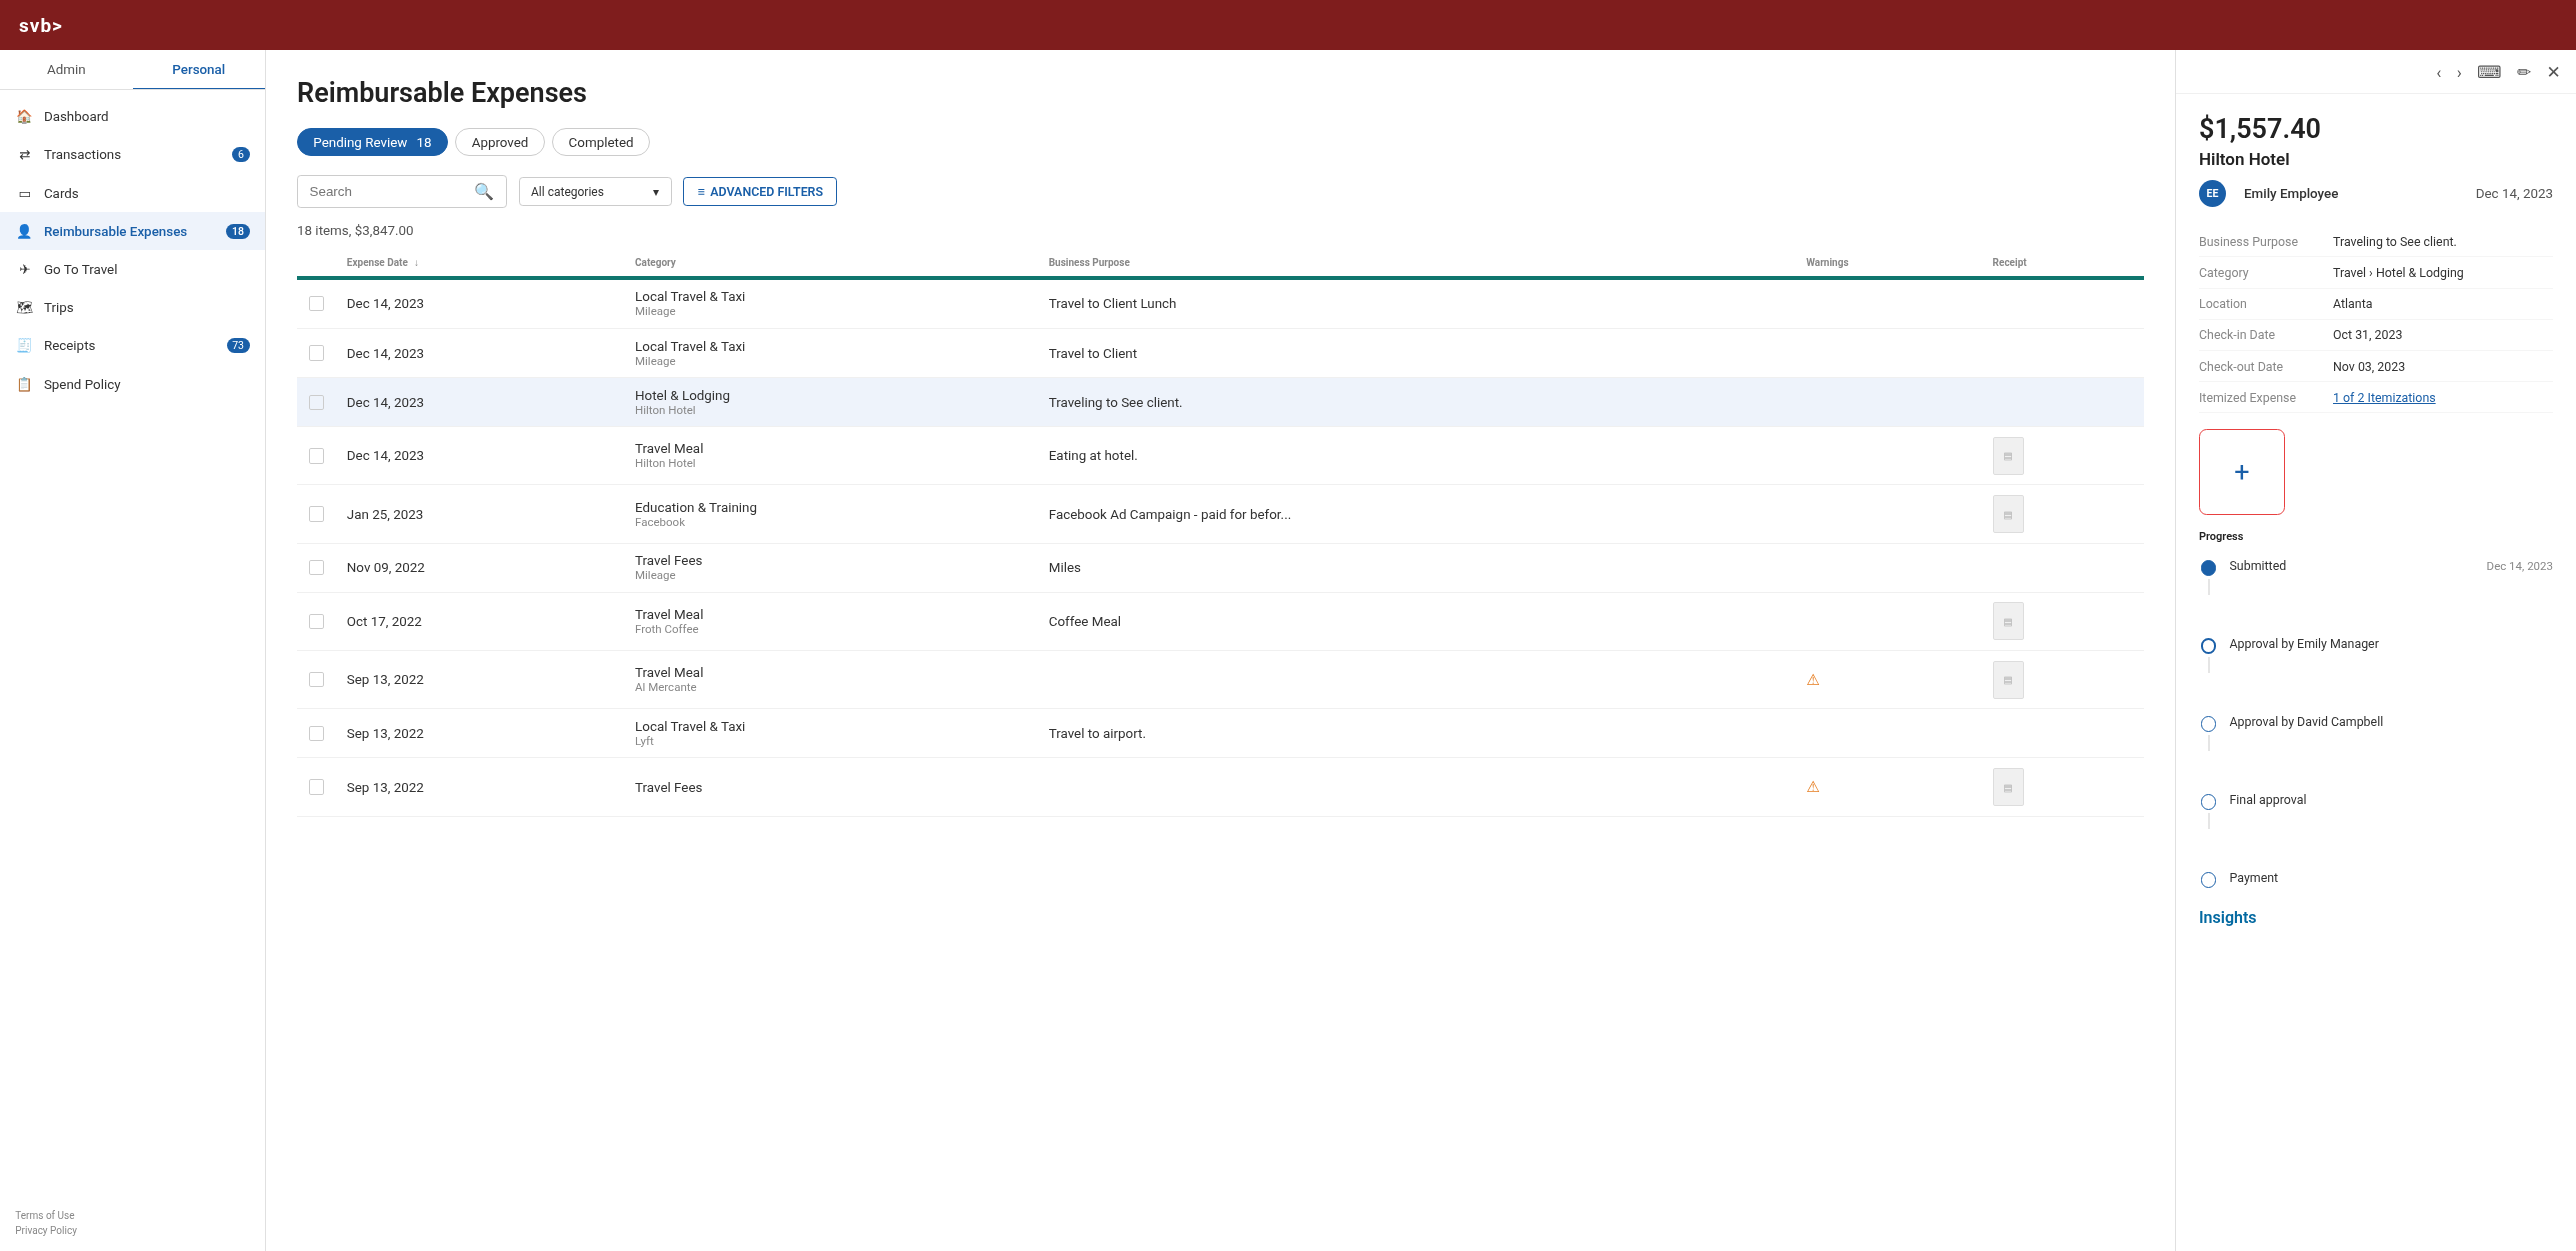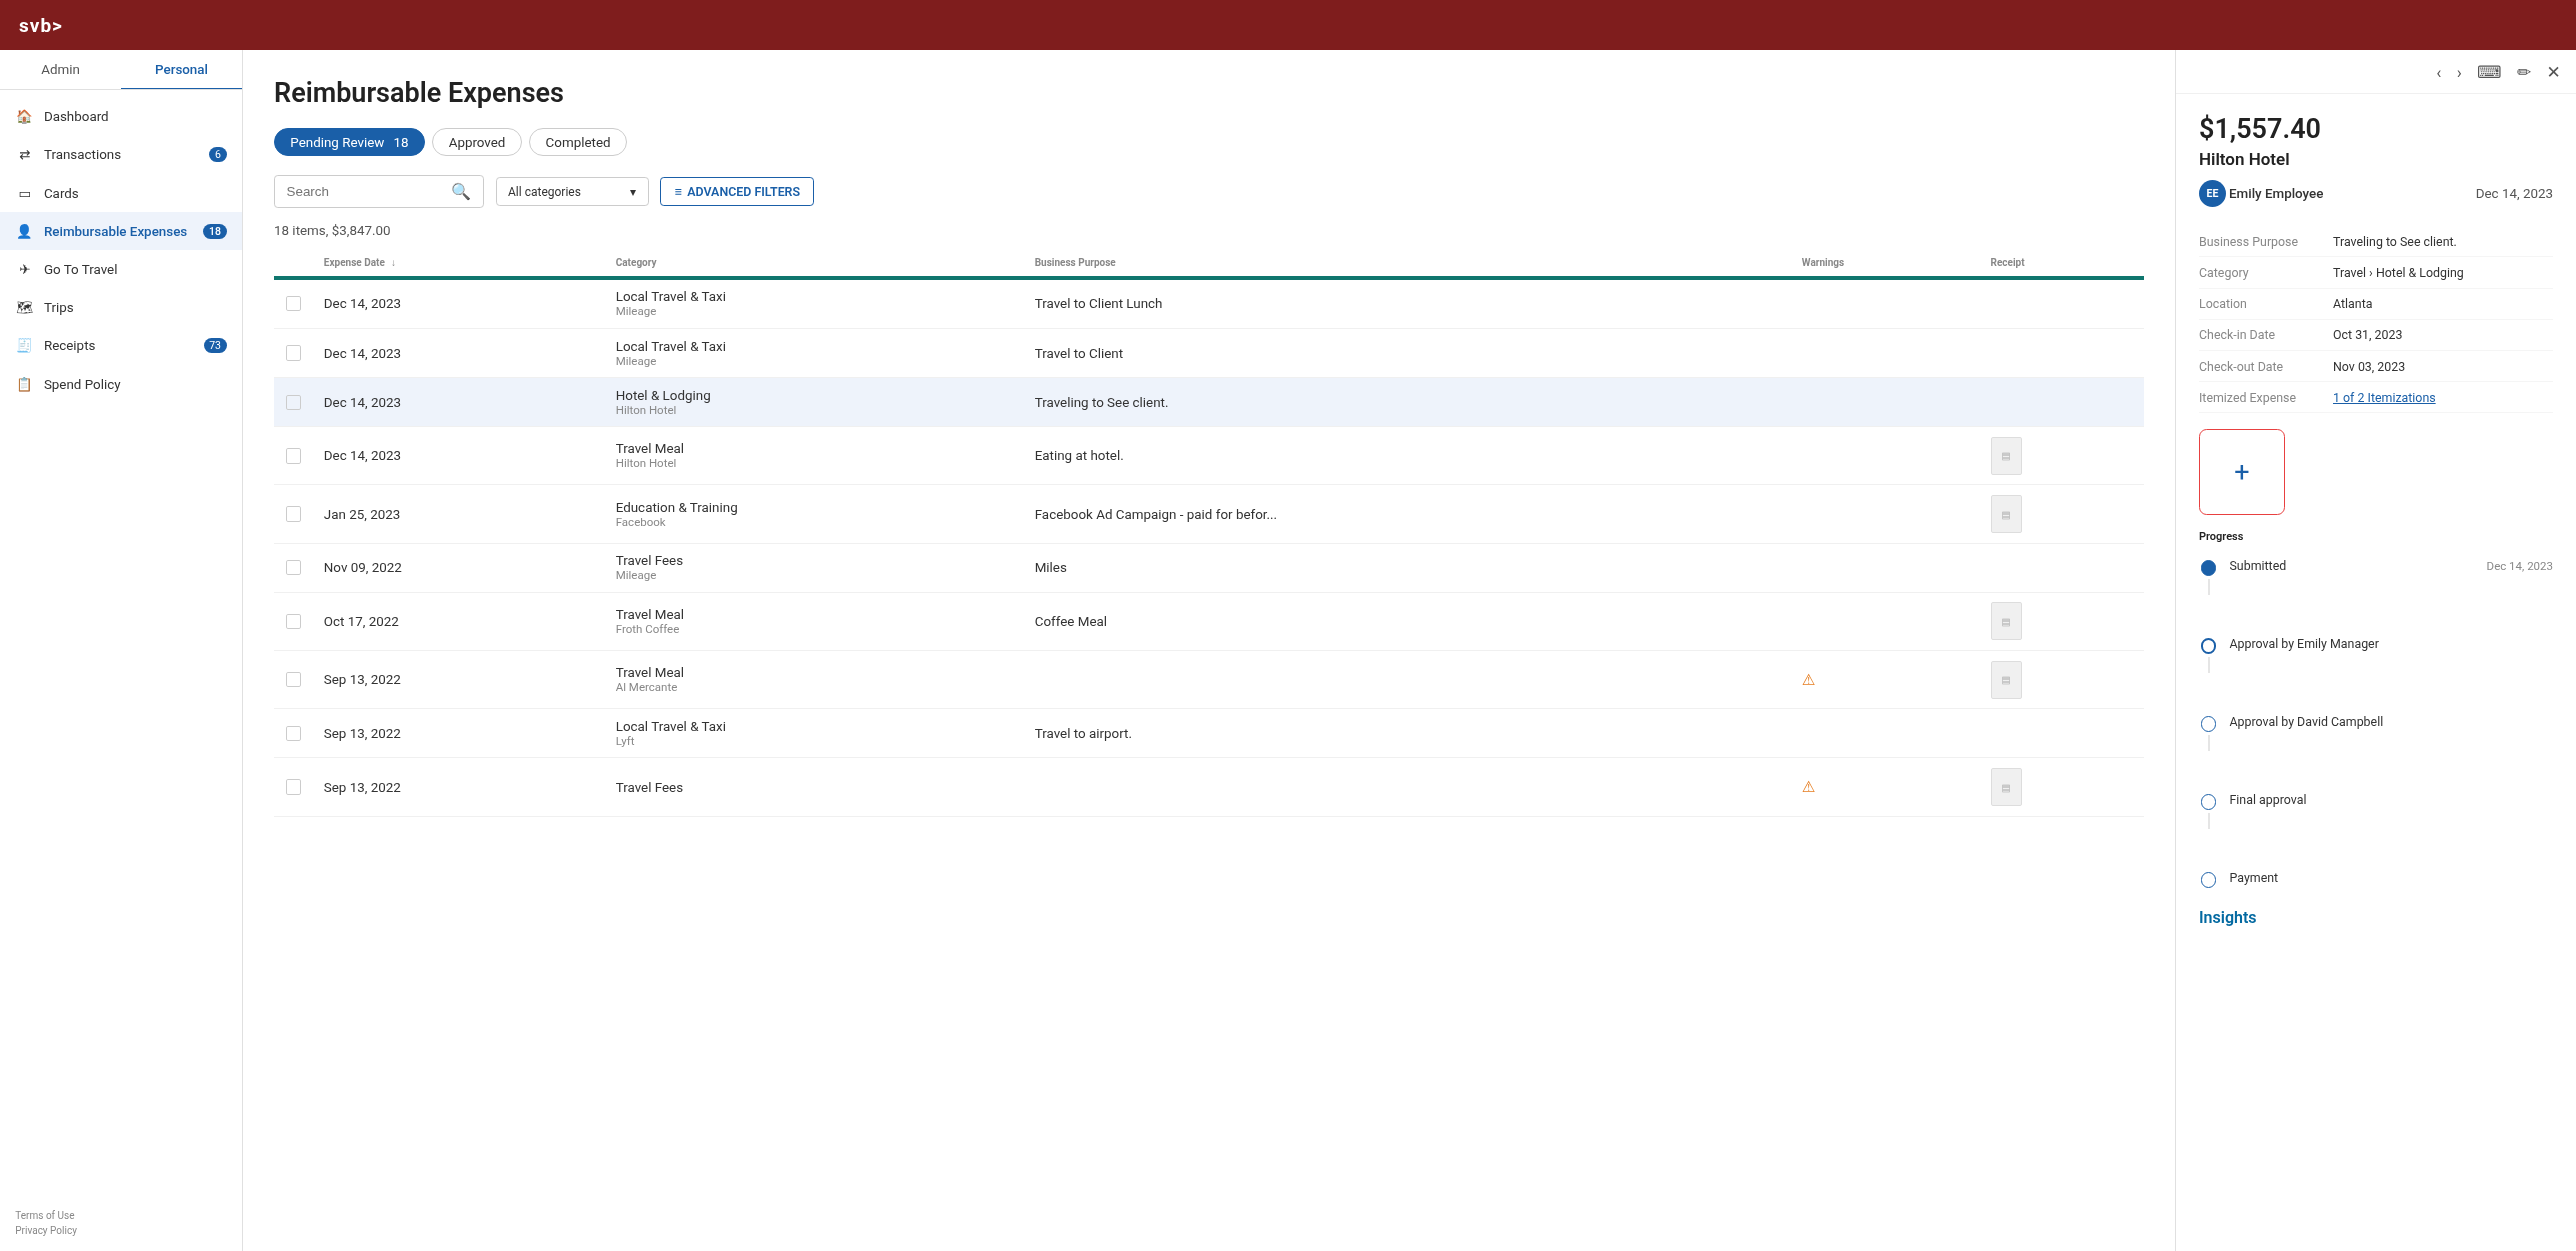--- a/index.html
+++ b/index.html
@@ -7,21 +7,21 @@
 
     
     .topbar {
       position: fixed; top: 0; left: 0; right: 0; height: 50px;
       background: #7f1d1d; display: flex; align-items: center; padding: 0 19px; z-index: 100;
     }
     .svb-logo { color: white; font-size: 19px; font-weight: bold; letter-spacing: 1px; }
 
     
     .sidebar {
-      width: 243px; background: white; border-right: 1px solid #e0e0e0;
+      width: 266px; background: white; border-right: 1px solid #e0e0e0;
       padding-top: 50px; display: flex; flex-direction: column; height: 100vh; flex-shrink: 0;
     }
     .sidebar-tabs { display: flex; border-bottom: 1px solid #e0e0e0; }
     .sidebar-tab {
       flex: 1; padding: 11.5px 0; text-align: center; font-size: 13.4px; color: #555; cursor: pointer;
       border-bottom: 1.9px solid transparent;
     }
     .sidebar-tab.active { color: #1a5fa8; border-bottom: 1.9px solid #1a5fa8; font-weight: 500; }
     .sidebar-nav { padding: 7.6px 0; flex: 1; }
     .nav-item {
@@ -82,21 +82,21 @@
       padding-top: 50px; height: 100vh; overflow-y: auto; position: relative;
     }
     .panel-header {
       display: flex; align-items: center; justify-content: flex-end; padding: 11.5px 15.3px; gap: 15.3px;
       border-bottom: 1px solid #f0f0f0;
     }
     .panel-icon { font-size: 17px; color: #555; cursor: pointer; }
     .panel-body { padding: 19px 23px; }
     .amount { font-size: 27px; font-weight: 600; color: #222; margin-bottom: 3.8px; }
     .merchant-name { font-size: 17px; font-weight: 600; color: #222; margin-bottom: 11.5px; }
-    .employee-row { display: flex; align-items: center; gap: 3px; margin-bottom: 19px; }
+    .employee-row { display: flex; align-items: center; gap: 18px; margin-bottom: 19px; }
     .avatar { width: 27px; height: 27px; border-radius: 50%; background: #1a5fa8; display: flex; align-items: center; justify-content: center; color: white; font-size: 10.5px; font-weight: bold; }
     .employee-name { font-size: 13.4px; color: #333; font-weight: 500; }
     .employee-date { font-size: 13.4px; color: #555; margin-left: auto; }
     .detail-row { display: flex; padding: 7.6px 0; border-bottom: 1px solid #f5f5f5; }
     .detail-label { font-size: 12.4px; color: #888; width: 134px; flex-shrink: 0; }
     .detail-value { font-size: 12.4px; color: #333; }
     .detail-value.link { color: #1a5fa8; text-decoration: underline; cursor: pointer; }
     .receipt-upload {
       border: 1.9px solid #e84040; border-radius: 7.6px; width: 86px; height: 86px;
       display: flex; align-items: center; justify-content: center; margin: 15.3px 0; cursor: pointer;

